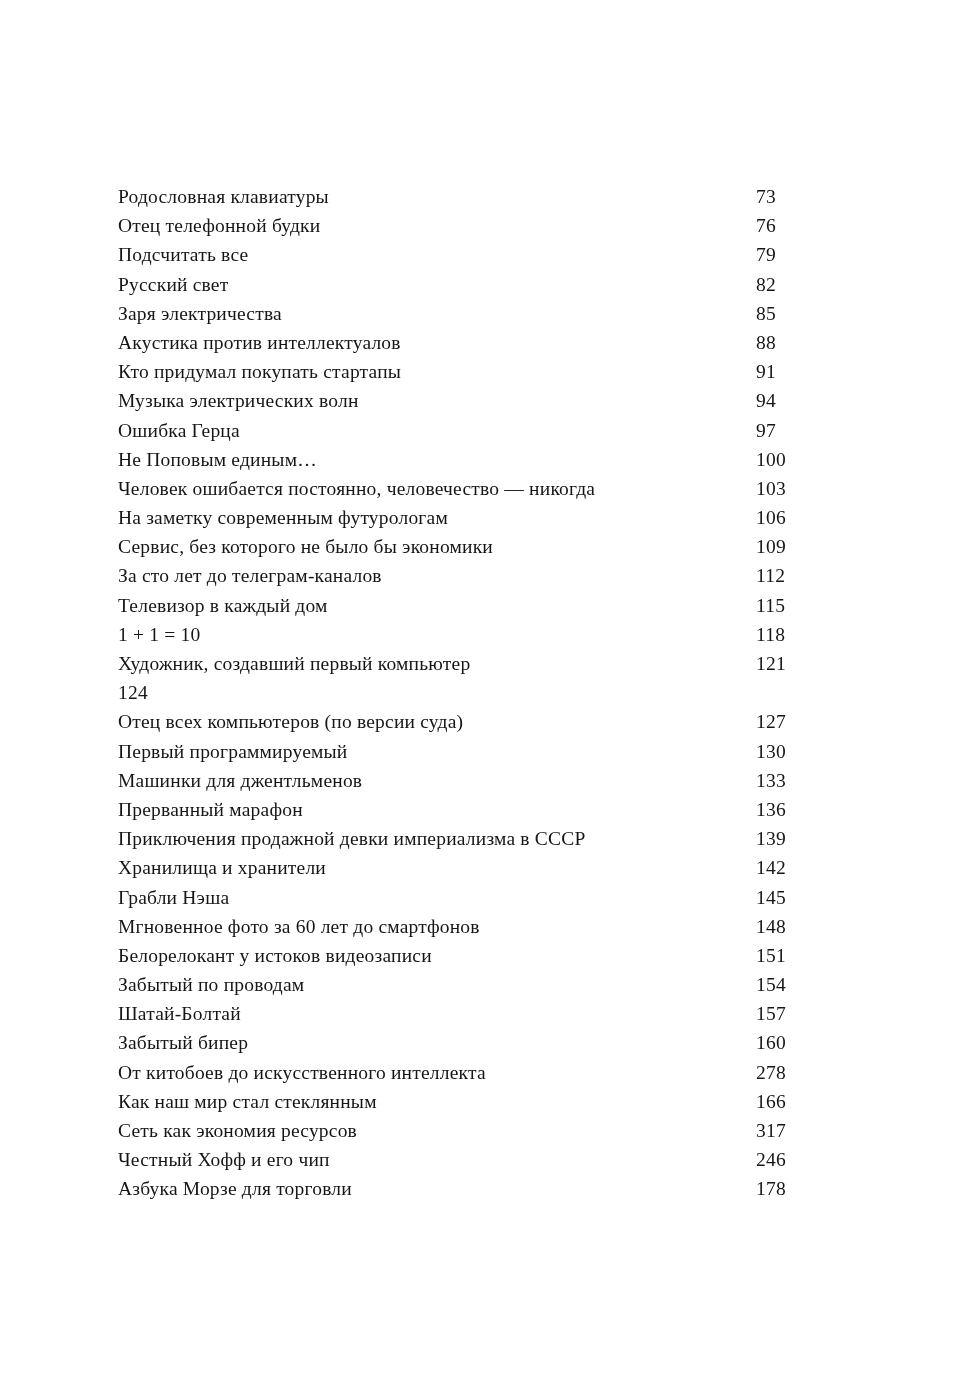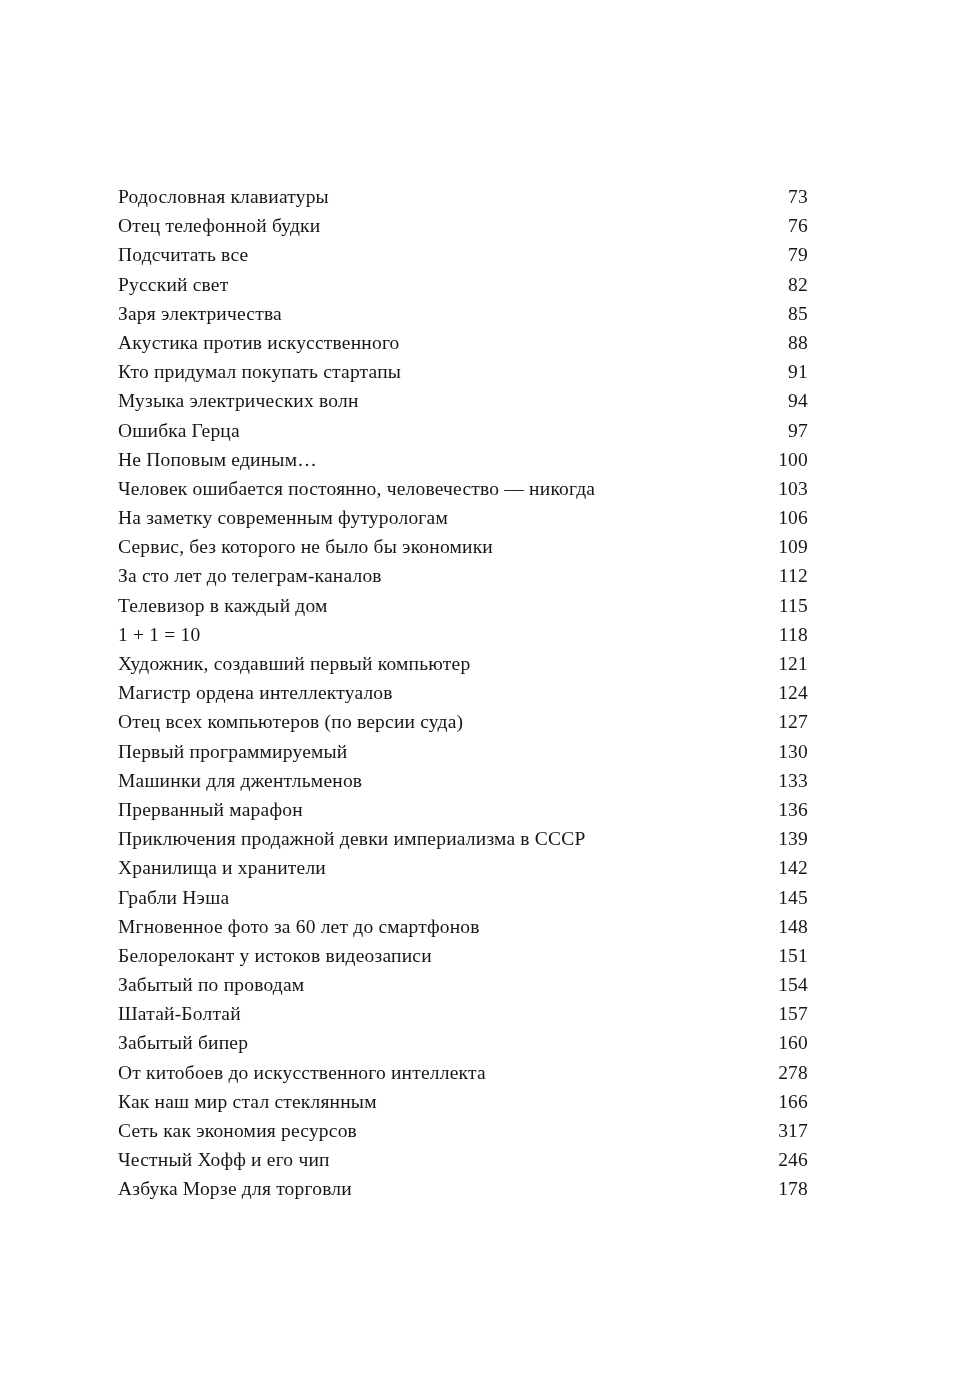--- a/index.html
+++ b/index.html
@@ -34,21 +34,21 @@
       height: 29.2px;
       font-size: 19.5px;
       line-height: 29.2px;
       letter-spacing: 0.2px;
     }
     .toc-title {
       white-space: nowrap;
       overflow: hidden;
     }
     .toc-page-num {
-      text-align: right;
+      text-align: left;
       min-width: 52px;
       font-variant-numeric: lining-nums;
     }
   </style>
 </head>
 <body>
 
 <div class="page">
   <div class="toc" id="toc-list">
   <div class="toc-row">
@@ -70,21 +70,21 @@
     <span class="toc-title">Русский свет</span>
     <span class="toc-page-num">82</span>
   </div>
 
   <div class="toc-row">
     <span class="toc-title">Заря электричества</span>
     <span class="toc-page-num">85</span>
   </div>
 
   <div class="toc-row">
-    <span class="toc-title">Акустика против искусственного</span>
+    <span class="toc-title">Акустика против интеллектуалов</span>
     <span class="toc-page-num">88</span>
   </div>
 
   <div class="toc-row">
     <span class="toc-title">Кто придумал покупать стартапы</span>
     <span class="toc-page-num">91</span>
   </div>
 
   <div class="toc-row">
     <span class="toc-title">Музыка электрических волн</span>
@@ -130,21 +130,20 @@
     <span class="toc-title">1 + 1 = 10</span>
     <span class="toc-page-num">118</span>
   </div>
 
   <div class="toc-row">
     <span class="toc-title">Художник, создавший первый компьютер</span>
     <span class="toc-page-num">121</span>
   </div>
 
   <div class="toc-row">
-    <span class="toc-title">Магистр ордена интеллектуалов</span>
     <span class="toc-page-num">124</span>
   </div>
 
   <div class="toc-row">
     <span class="toc-title">Отец всех компьютеров (по версии суда)</span>
     <span class="toc-page-num">127</span>
   </div>
 
   <div class="toc-row">
     <span class="toc-title">Первый программируемый</span>

